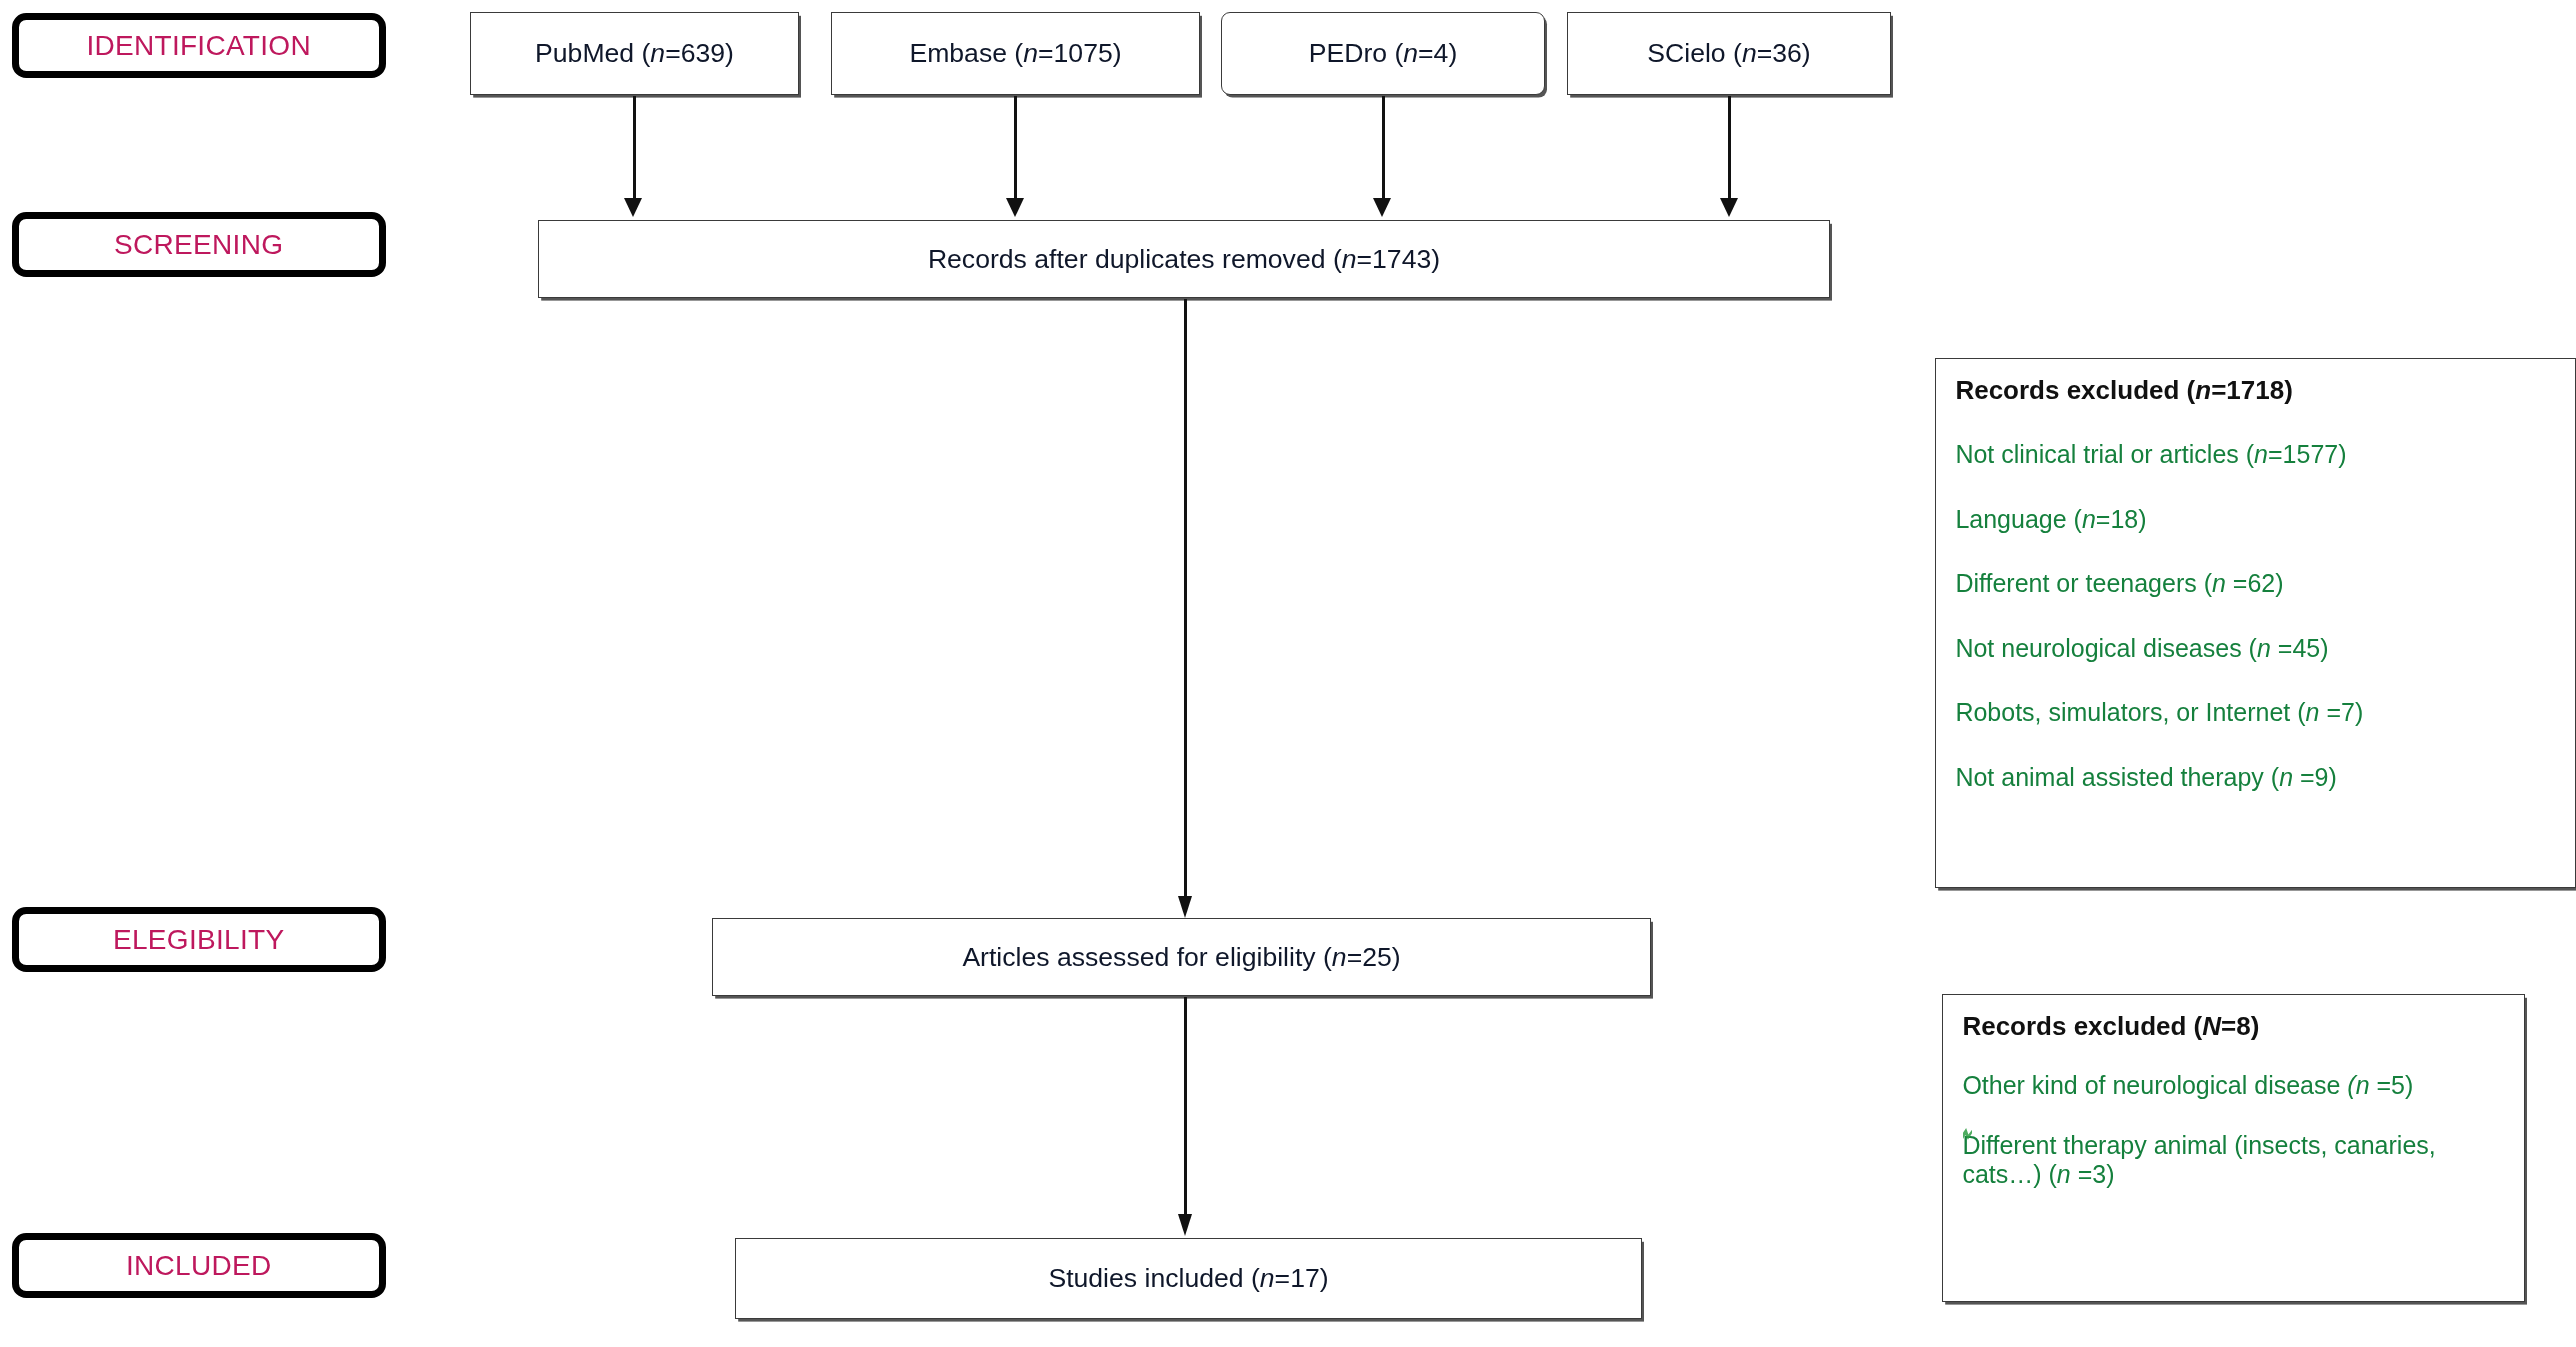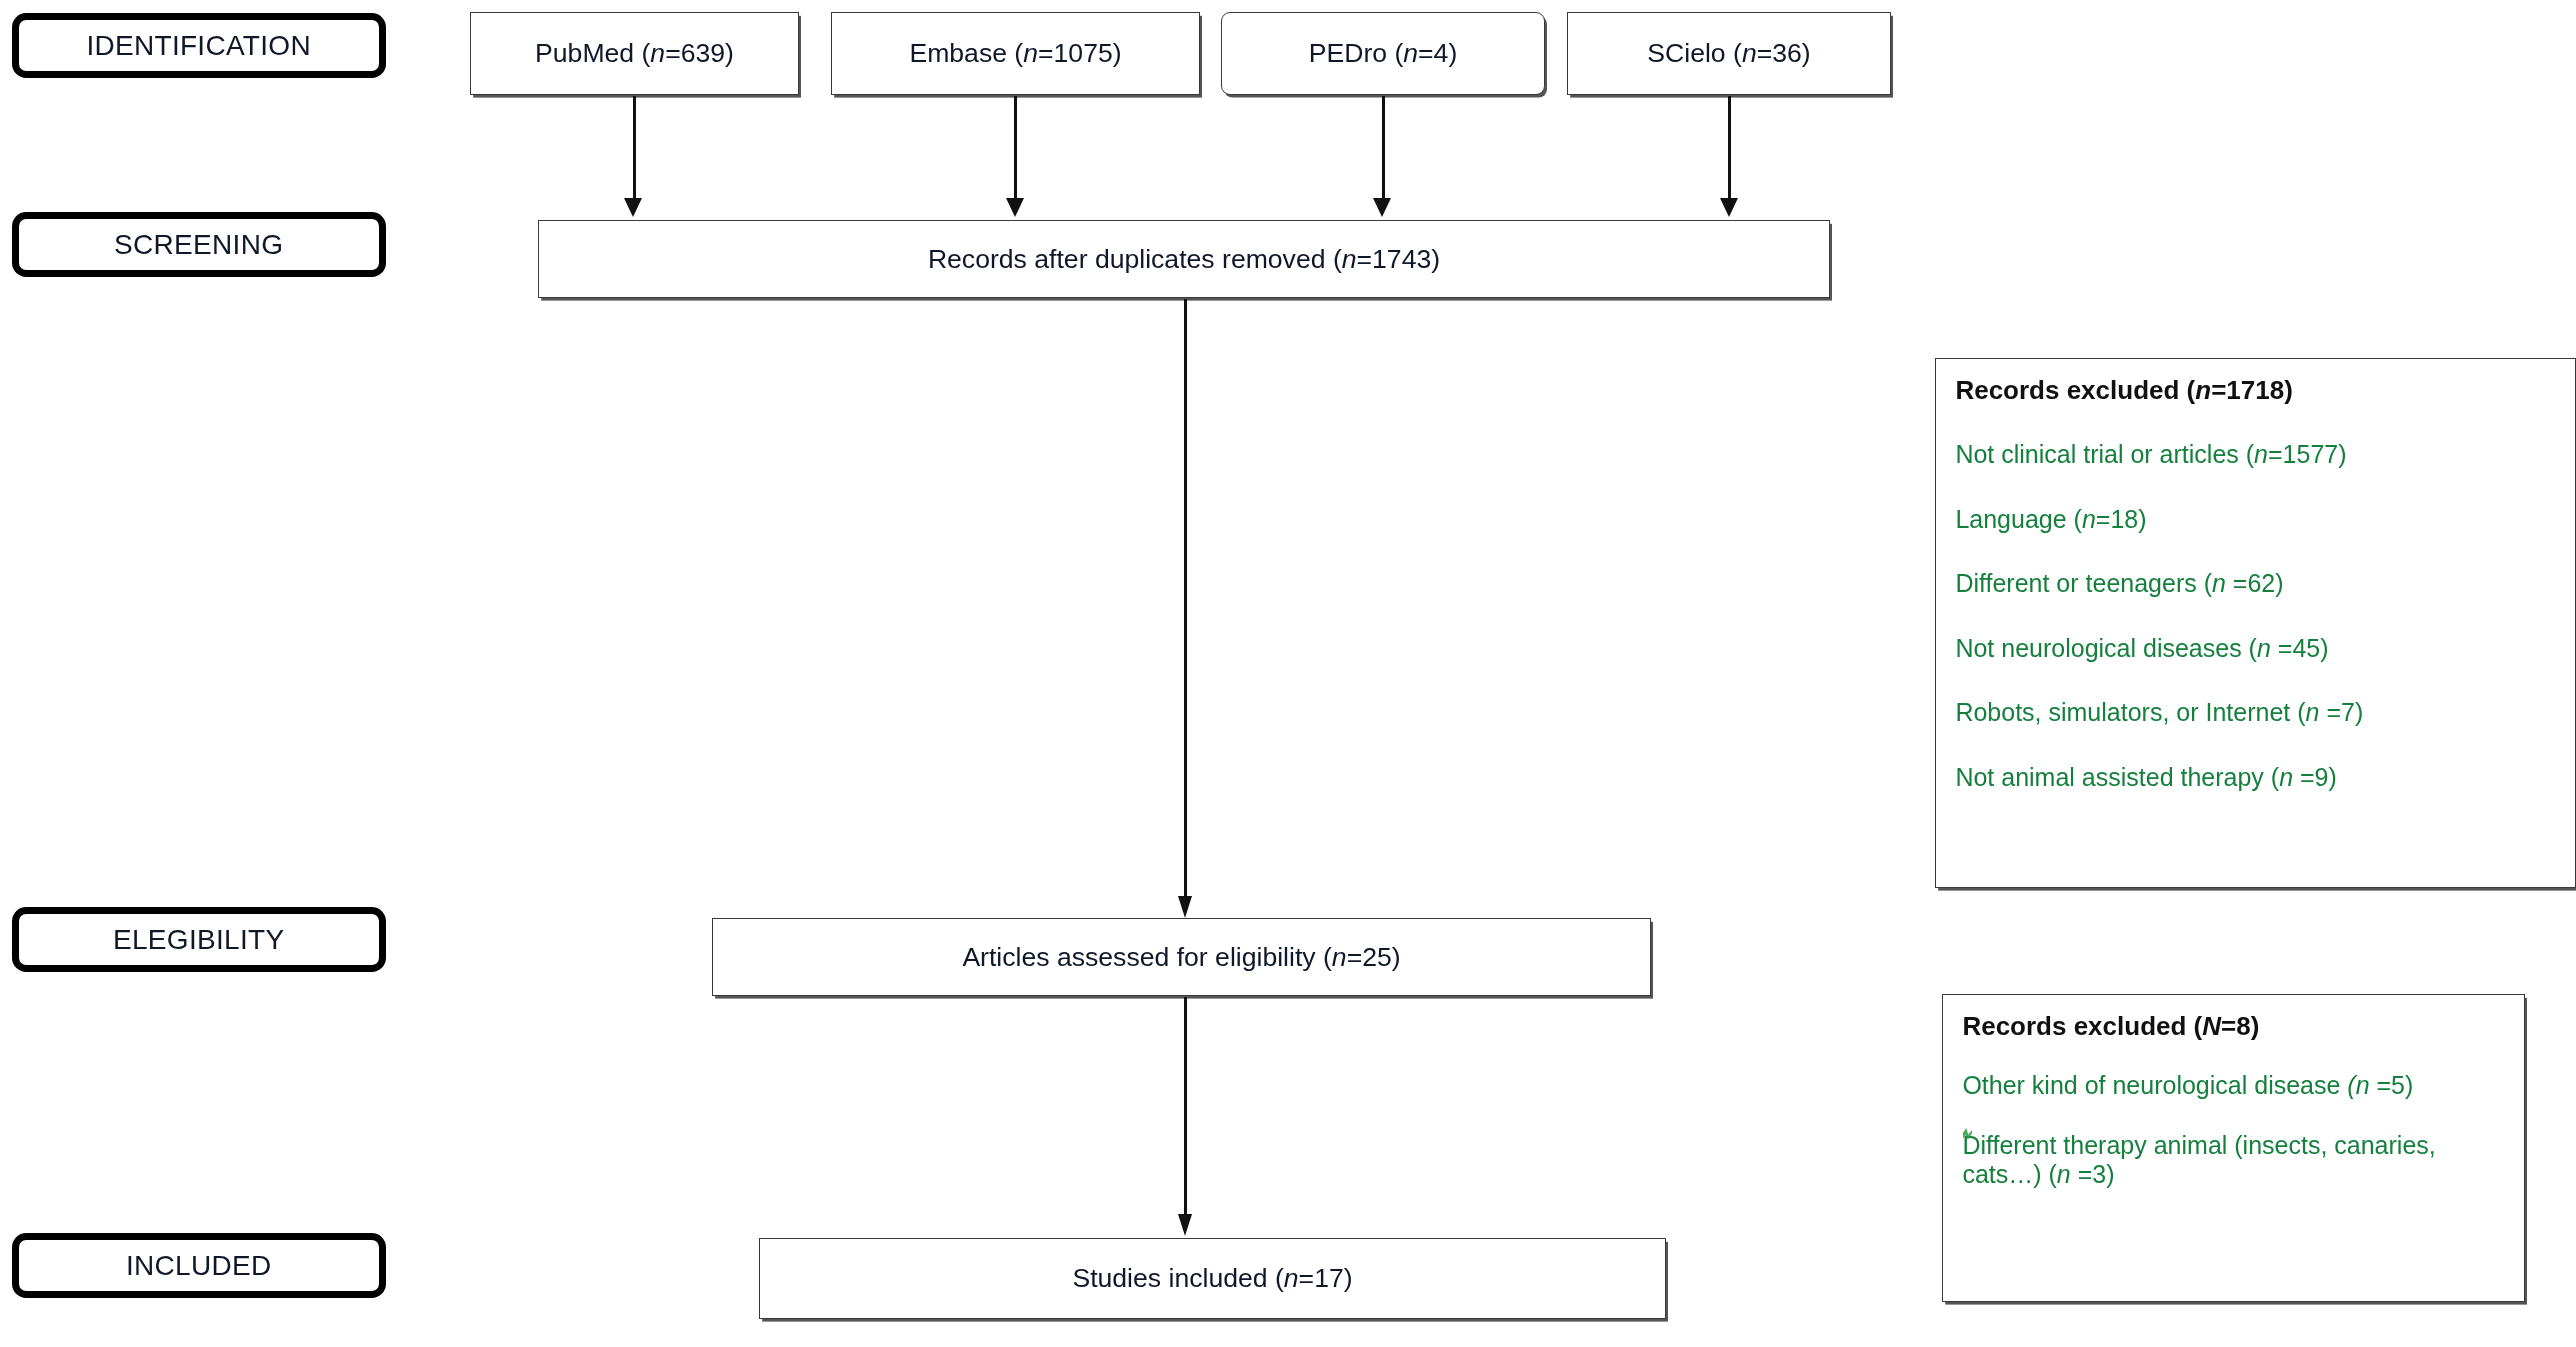--- a/index.html
+++ b/index.html
@@ -25,21 +25,21 @@
     position: absolute;
     box-sizing: border-box;
     background: #ffffff;
     border: 7.1px solid #000000;
     border-radius: 14.2px;
     display: flex;
     align-items: center;
     justify-content: center;
     font-size: 28px;
     letter-spacing: 0.3px;
-    color: #0f172a;
+    color: #be185d;
     white-space: nowrap;
   }
 
   
   .flow-box {
     position: absolute;
     box-sizing: border-box;
     background: #ffffff;
     border: 1.9px solid #3a3a3a;
     box-shadow: 2.6px 3.2px 0 -0.6px #555555;
@@ -169,21 +169,21 @@
   <div class="vline" style="left:1184px; top:299px; height:599px;"></div>
   <div class="arrowhead slim" style="left:1178px; top:896px;"></div>
 
   <div class="flow-box" style="left:712px; top:918px; width:939px; height:78px;">
     <span><span>Articles assessed for eligibility (</span><em class="n">n</em><span>=25)</span></span>
   </div>
 
   <div class="vline" style="left:1184px; top:997px; height:220px;"></div>
   <div class="arrowhead slim" style="left:1178px; top:1214px;"></div>
 
-  <div class="flow-box" style="left:735px; top:1238px; width:907px; height:81px;margin-left:24px;">
+  <div class="flow-box" style="left:735px; top:1238px; width:907px; height:81px;">
     <span><span>Studies included (</span><em class="n">n</em><span>=17)</span></span>
   </div>
 
   <div class="excl-box panel1" style="left:1935px; top:358px; width:641px; height:530px;">
     <div class="excl-title"><span>Records excluded (</span><em class="n">n</em><span>=1718)</span></div>
 
     <div class="excl-item"><span>Not clinical trial or articles (</span><em class="n">n</em><span>=1577)</span></div>
 
     <div class="excl-item"><span>Language (</span><em class="n">n</em><span>=18)</span></div>
 

